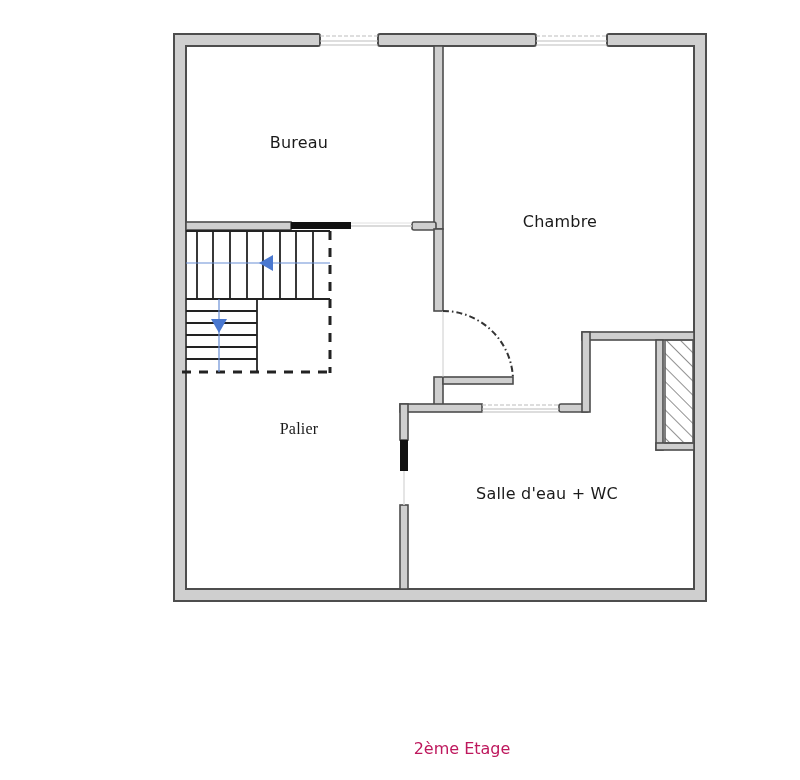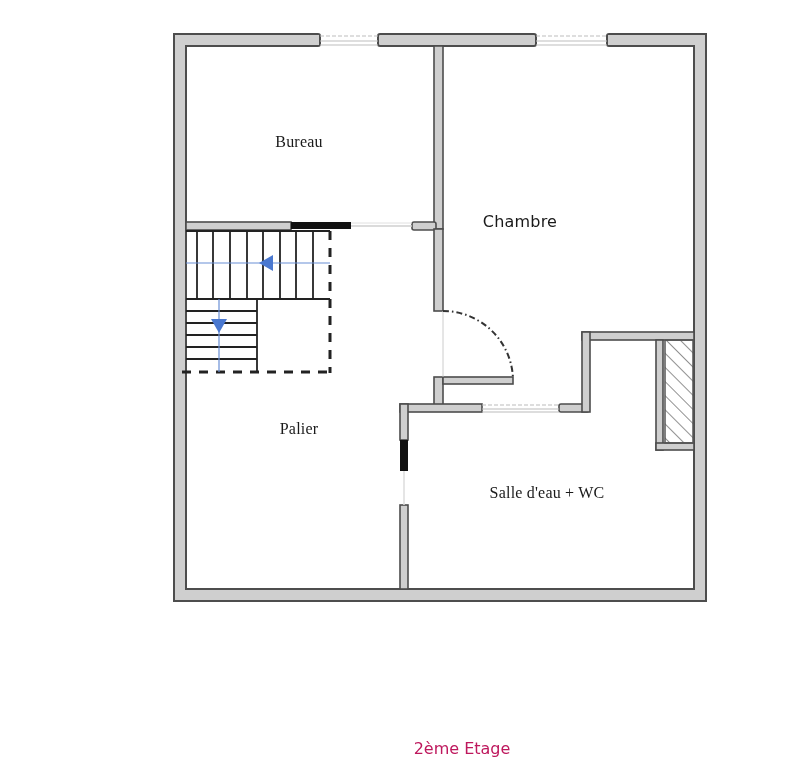--- a/index.html
+++ b/index.html
@@ -138,18 +138,18 @@
   </g>
 
   <g>
     <line x1="186" y1="263" x2="330" y2="263" stroke="#6a8fd6" stroke-width="1.2"></line>
     <polygon points="259,263 273,255 273,271" fill="#4a78d0"></polygon>
     <line x1="219" y1="299" x2="219" y2="372" stroke="#6a8fd6" stroke-width="1.2"></line>
     <polygon points="219,333 211,319 227,319" fill="#4a78d0"></polygon>
   </g>
 </svg>
 
-<div class="room-label" style="left:299px; top:142px;font-family:Liberation Serif, serif;">Bureau</div>
-<div class="room-label" style="left:520px; top:221px;">Chambre</div>
+<div class="room-label" style="left:299px; top:142px;">Bureau</div>
+<div class="room-label" style="left:560px; top:221px;">Chambre</div>
 <div class="room-label" style="left:299px; top:429px;font-family:Liberation Serif, serif;">Palier</div>
-<div class="room-label" style="left:547px; top:493px;font-family:Liberation Serif, serif;">Salle d'eau + WC</div>
+<div class="room-label" style="left:547px; top:493px;">Salle d'eau + WC</div>
 
 <div class="caption">2ème Etage</div>
 
 </body></html>

